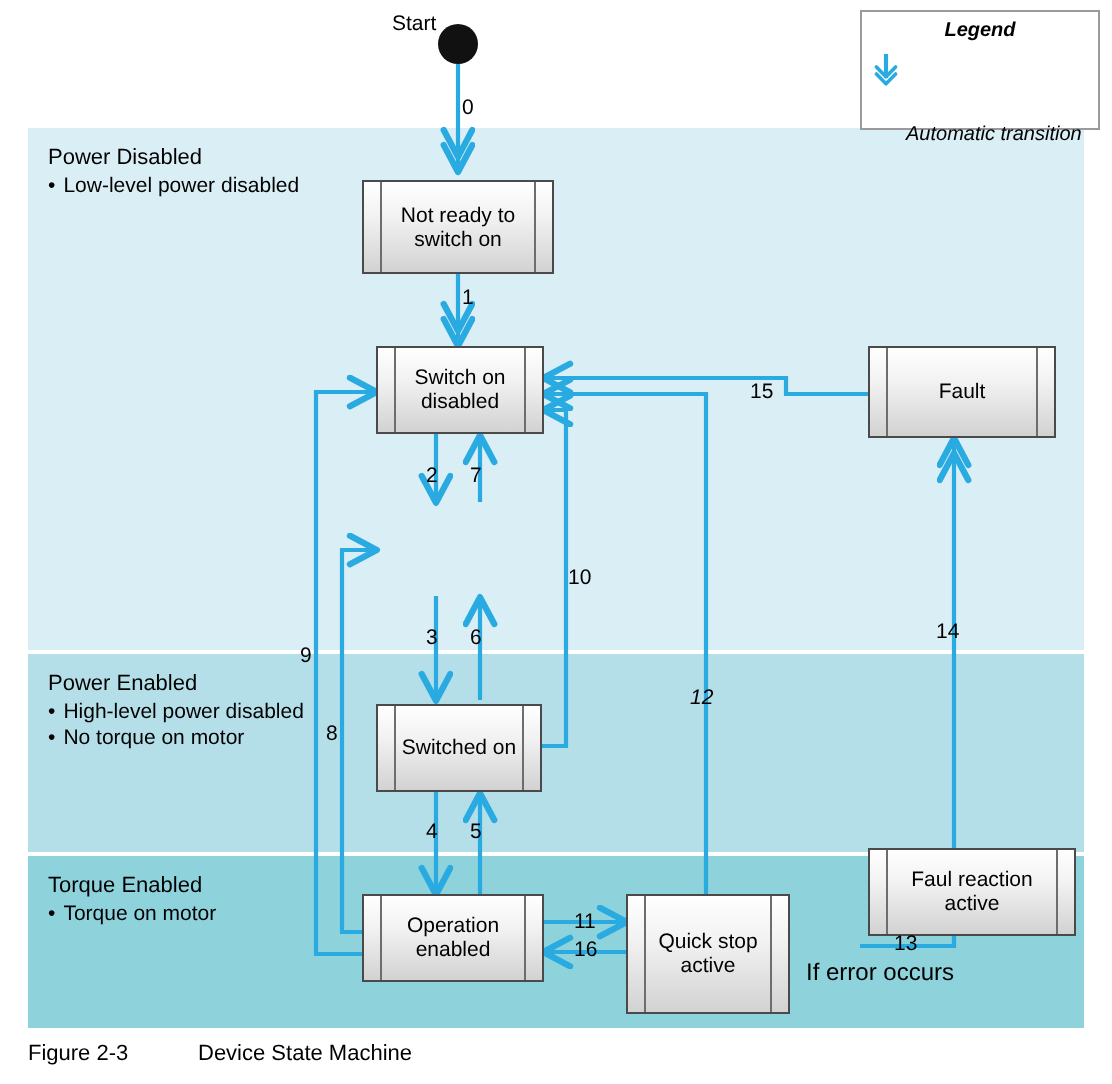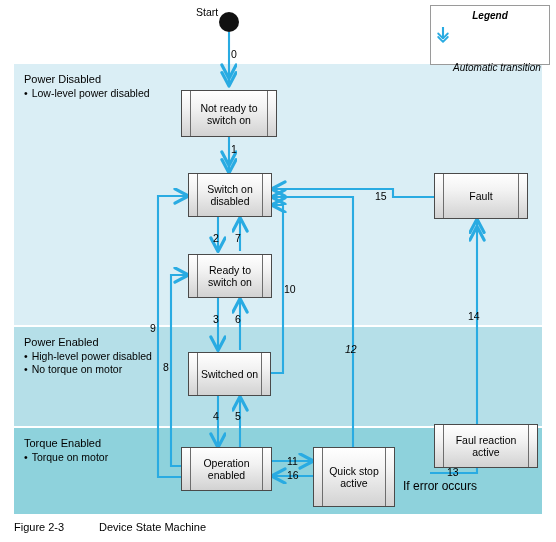--- a/index.html
+++ b/index.html
@@ -126,23 +126,20 @@
   <div id="start-node" style="left:219px;top:12px;"></div>
 
   <div class="state" style="left:181px;top:90px;width:96px;height:47px;">
     <span>Not ready to switch on</span>
   </div>
 
   <div class="state" style="left:188px;top:173px;width:84px;height:44px;">
     <span>Switch on disabled</span>
   </div>
 
-  <div class="state" style="left:188px;top:254px;width:84px;height:44px;">
-    <span>Ready to switch on</span>
-  </div>
 
   <div class="state" style="left:188px;top:352px;width:83px;height:44px;">
     <span>Switched on</span>
   </div>
 
   <div class="state" style="left:181px;top:447px;width:91px;height:44px;">
     <span>Operation enabled</span>
   </div>
 
   <div class="state" style="left:313px;top:447px;width:82px;height:60px;">

